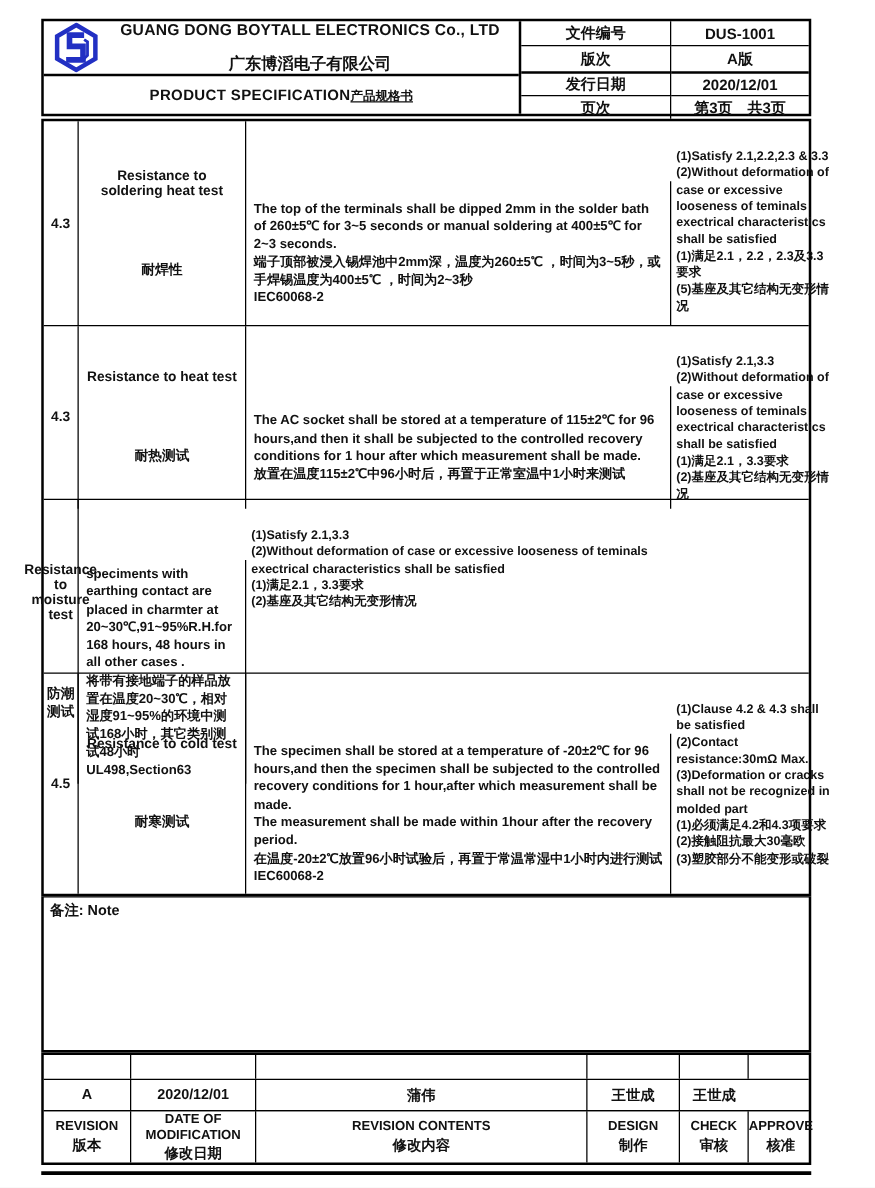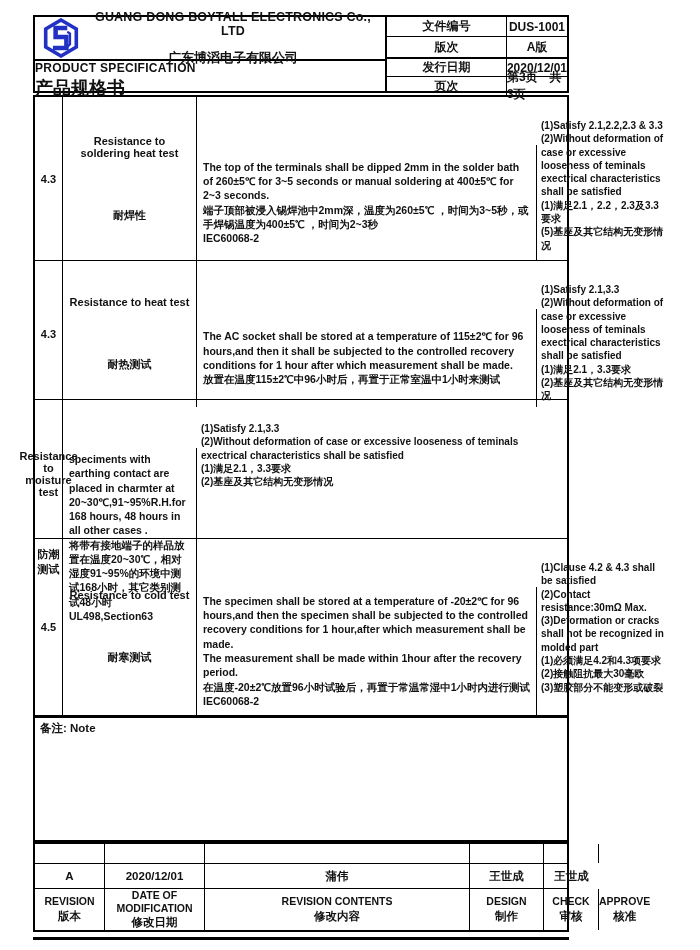--- a/index.html
+++ b/index.html
@@ -1,33 +1,33 @@
 <!DOCTYPE html>
 <html><head>
 <meta charset="utf-8">
 <style>
   * { margin:0; padding:0; box-sizing:border-box; }
   body { background:#e8e8e8; font-family:"Liberation Sans", sans-serif; }
   .page {
     position:relative; width:700px; height:950px; background:#ffffff;
     color:#111; font-weight:bold; overflow:hidden;
   }
-  .content { position:absolute; left:33px; top:15px; width:536px; }
+  .content { position:absolute; left:33px; top:15px; width:616px; }
 
   
   .hdr { display:flex; border:2px solid #000; height:78px; }
   .hdr-left { width:382px; border-right:2px solid #000; display:flex; flex-direction:column; }
   .hdr-company { height:44px; border-bottom:2px solid #000; display:flex; align-items:center; padding:2px 6px; }
   .logo-wrap { width:40px; display:flex; align-items:center; justify-content:center; margin-right:6px; }
   .company-names { flex:1; text-align:center; }
   .company-en { font-size:12.5px; letter-spacing:.2px; }
   .company-cn { font-size:13px; margin-top:11px; }
-  .hdr-prodspec { flex:1; display:flex; flex-direction:column; align-items:flex-start; justify-content:center; }
+  .hdr-prodspec { flex:1; display:flex; flex-direction:row; align-items:center; justify-content:center; }
   .prodspec-en { font-size:12px; letter-spacing:.3px; }
-  .prodspec-cn { font-size:18px; margin-top:1px; }
+  .prodspec-cn { font-size:10px; margin-top:1px;text-decoration:underline; }
   .hdr-right { flex:1; display:grid; grid-template-columns:120px 1fr; grid-template-rows:20px 22px 18px 18px; }
   .hdr-right .cell { border-bottom:1px solid #000; border-right:1px solid #000;
     display:flex; align-items:center; justify-content:center; font-size:12px; }
   .hdr-right .cell.last-col { border-right:none; }
   .hdr-right .cell.row2 { border-bottom:2px solid #000; }
   .hdr-right .cell.row4 { border-bottom:none; }
 
   
   .spec { border:2px solid #000; margin-top:2px; }
   .spec-row { display:grid; grid-template-columns:28px 134px 340px 132px; border-bottom:1px solid #000; }

